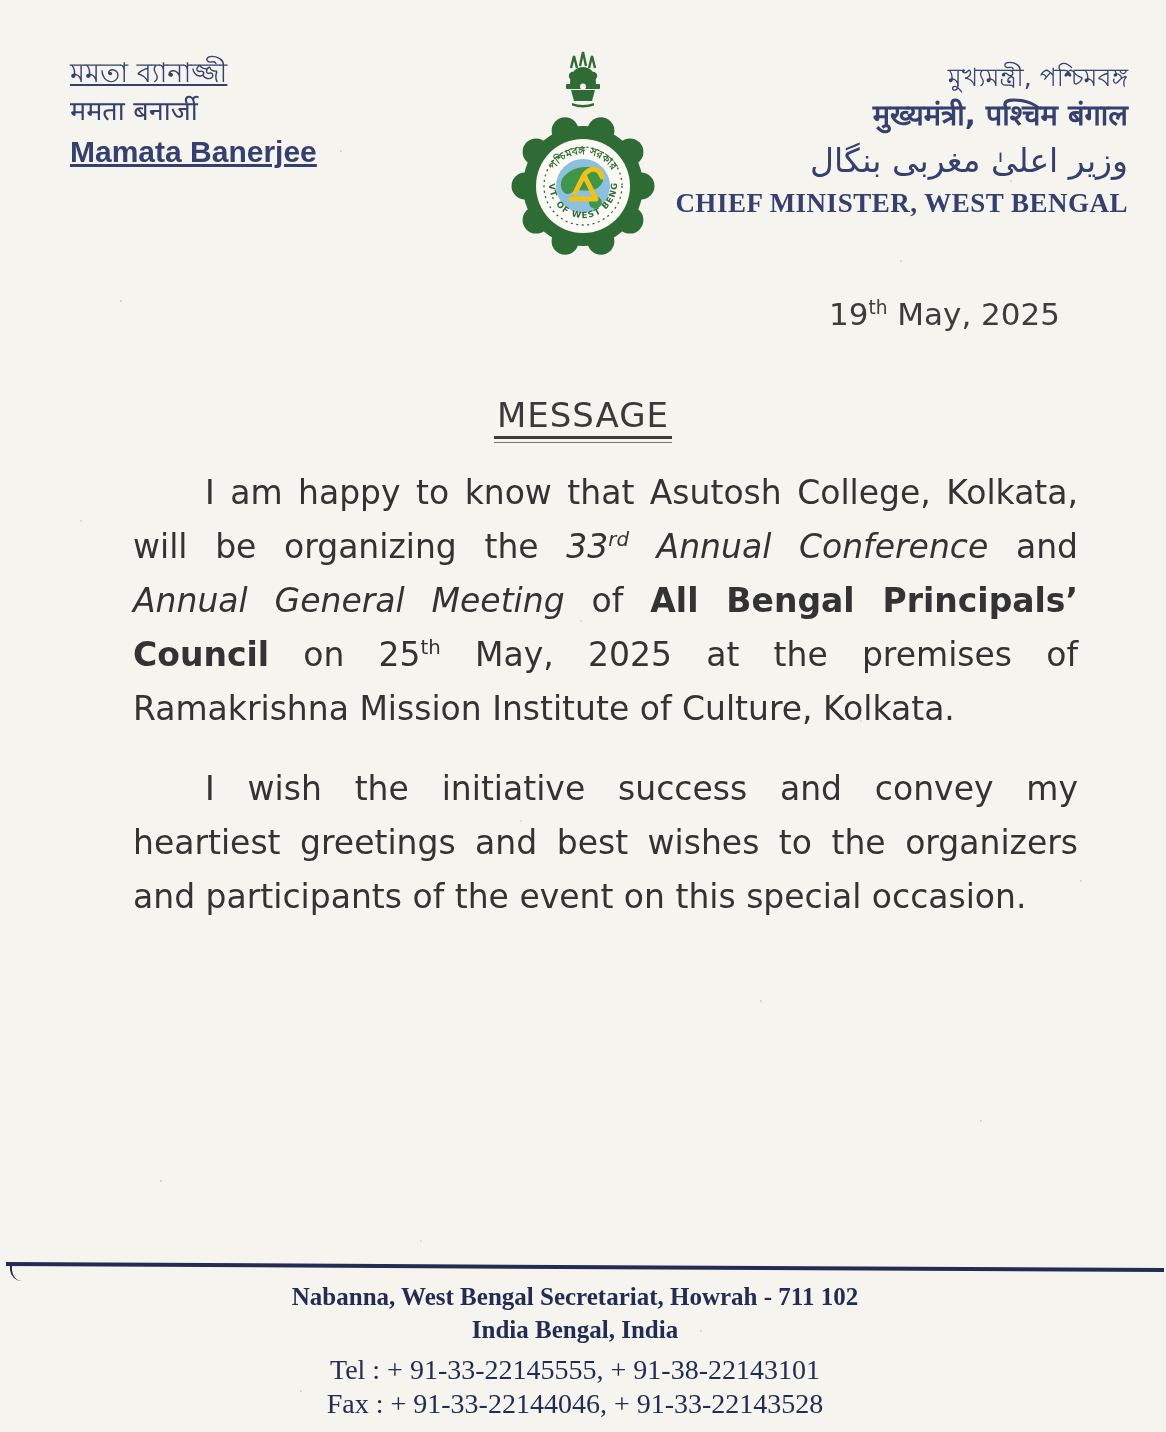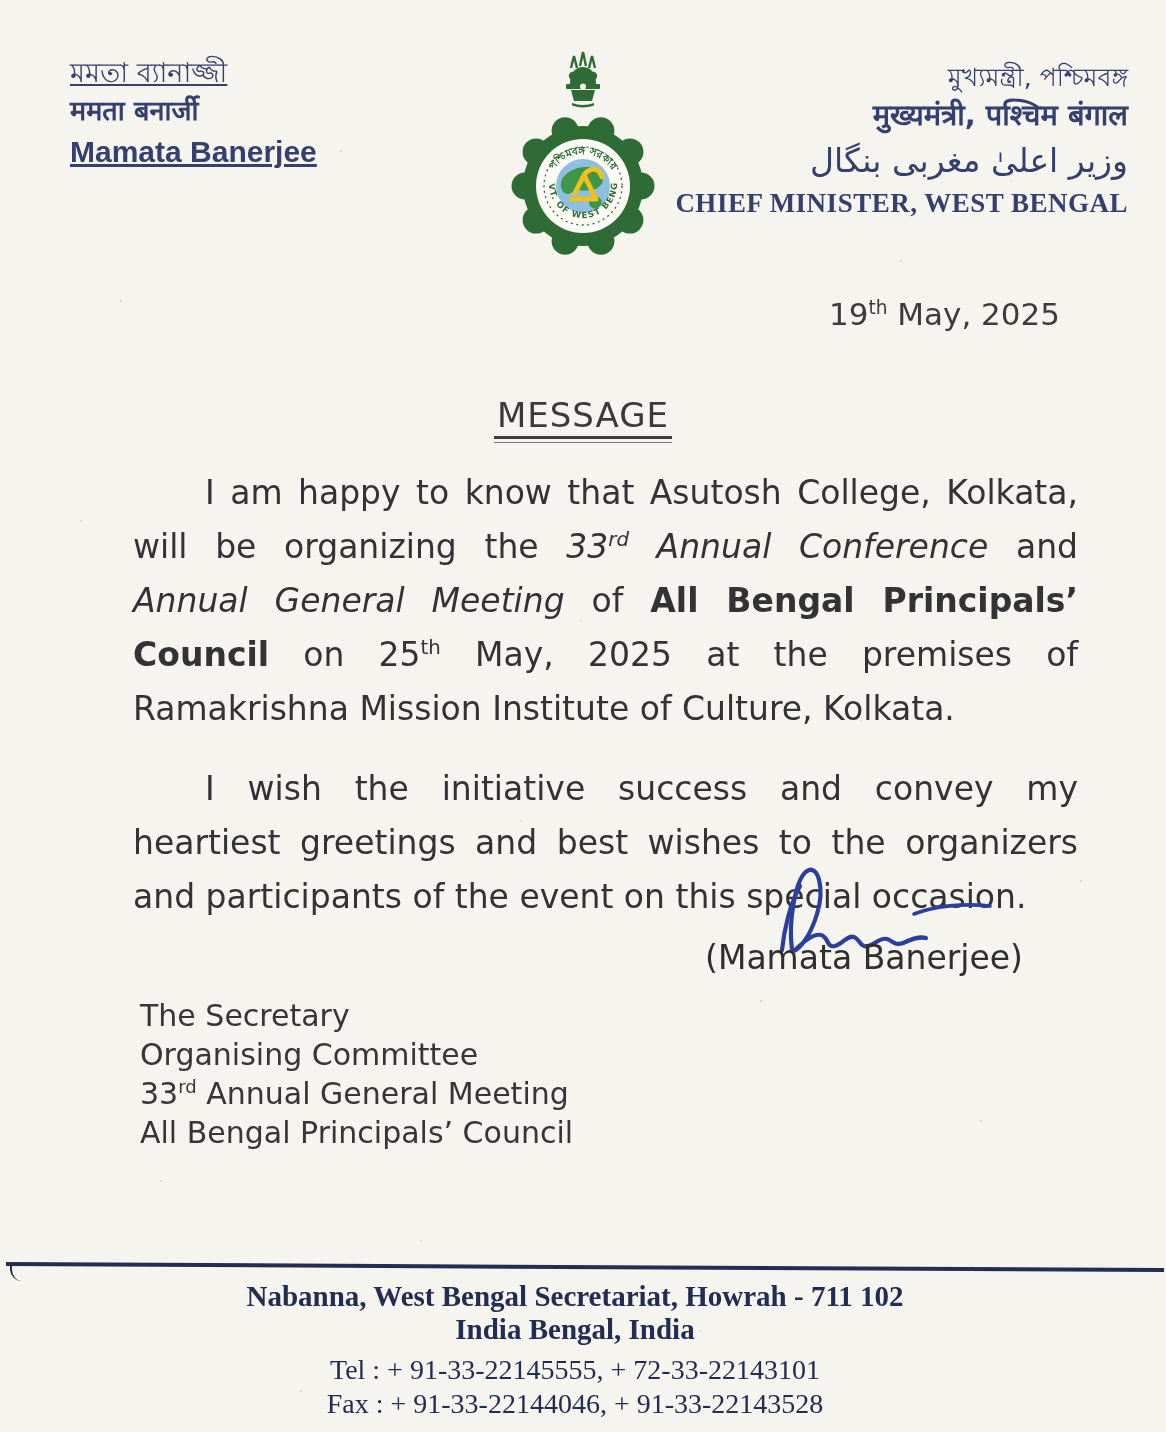--- a/index.html
+++ b/index.html
@@ -21,21 +21,21 @@
       980px 1120px 0 0 rgba(150,160,135,.30), 160px 1180px 0 0 rgba(150,160,135,.30),
       420px 1240px 0 0 rgba(150,160,135,.28), 700px 1330px 0 0 rgba(150,160,135,.30),
       300px 1390px 0 0 rgba(150,160,135,.30), 1080px 880px 0 0 rgba(150,160,135,.30),
       80px 520px 0 0 rgba(150,160,135,.28), 580px 620px 0 0 rgba(150,160,135,.25),
       860px 720px 0 0 rgba(150,160,135,.28), 1010px 180px 0 0 rgba(150,160,135,.28);
   }
 
   
   .lh-left{position:absolute;left:70px;top:54px;color:var(--navy,#35406f);}
   .lh-left .bn{font-size:27px;line-height:37px;text-decoration:underline;}
-  .lh-left .hi{font-size:27px;line-height:40px;font-weight:bold;}
+  .lh-left .hi{font-size:27px;line-height:40px;}
   .lh-left .ur{font-size:31px;line-height:46px;}
   .lh-left .en{font-size:30px;font-weight:bold;margin-top:4px;font-family:"Liberation Sans",sans-serif;text-decoration:underline;}
 
   .lh-center{position:absolute;left:502px;top:44px;}
 
   .lh-right{position:absolute;right:38px;top:60px;text-align:right;color:var(--navy,#35406f);}
   .lh-right .bn{font-size:25px;line-height:35px;}
   .lh-right .hi{font-size:29px;font-weight:bold;line-height:41px;}
   .lh-right .ur{font-size:33px;line-height:50px;}
   .lh-right .en{font-size:27px;font-weight:bold;font-family:"Liberation Serif",serif;letter-spacing:.5px;margin-top:2px;}
@@ -62,21 +62,21 @@
   
   .addressee{position:absolute;left:140px;top:996px;font-size:30px;line-height:39px;color:#363636;}
 
   
   .footer-rule{position:absolute;left:6px;top:1262px;width:1158px;height:4px;
       background:var(--footer-navy,#262e52);transform:rotate(.3deg);transform-origin:left center;}
   .footer-hook{position:absolute;left:10px;top:1266px;width:12px;height:15px;
       border-left:2px solid var(--footer-navy,#262e52);border-bottom-left-radius:12px;}
   .footer{position:absolute;left:0;width:1150px;top:1280px;text-align:center;
       color:var(--footer-navy,#1f284a);font-family:"Liberation Serif",serif;}
-  .f-bold{font-size:29px;font-weight:bold;line-height:33px;}
+  .f-bold{font-size:25px;font-weight:bold;line-height:33px;}
   .f-reg{font-size:28px;line-height:34px;}
   .f-gap{margin-top:7px;}
 </style>
 </head>
 <body>
 
 <div class="page">
   <div class="speckles"></div>
 
   <header>
@@ -151,42 +151,23 @@
 
   <div class="heading">
     <span class="u2"><span class="u1">MESSAGE</span></span>
   </div>
 
   <div class="letter-body">
     <p class="para"><span>I am happy to know that Asutosh College, Kolkata, will be organizing the </span><span class="seg-i">33</span><sup class="sup seg-i">rd</sup><span class="seg-i"> Annual Conference</span><span> and </span><span class="seg-i">Annual General Meeting</span><span> of </span><span class="seg-b">All Bengal Principals’ Council</span><span> on 25</span><sup class="sup">th</sup><span> May, 2025 at the premises of Ramakrishna Mission Institute of Culture, Kolkata.</span></p>
     <p class="para">I wish the initiative success and convey my heartiest greetings and best wishes to the organizers and participants of the event on this special occasion.</p>
   </div>
 
-  <div class="signature-block">
-    <svg width="320" height="100" viewBox="0 0 320 100">
-      <g fill="none" stroke-width="4.2" stroke-linecap="round" stroke="#2a3f9e">
-        <path d="M 78,92 C 80,72 86,46 96,28"></path>
-        <path d="M 88,92 C 84,62 92,20 103,13 C 114,6 121,30 113,56 C 106,79 96,90 90,93
-                 C 98,85 109,75 117,77 C 125,79 122,90 131,88 C 139,86 143,77 150,79
-                 C 156,81 156,90 164,88 C 172,86 176,79 183,81 C 189,83 191,88 199,85
-                 C 206,82 214,78 222,80"></path>
-        <path d="M 210,56 C 230,48 260,45 286,48" stroke-width="3.6"></path>
-      </g>
-    </svg>
-    <div class="sig-name">(Mamata Banerjee)</div>
-  </div>
 
-  <div class="addressee">
-    <div>The Secretary</div>
-    <div>Organising Committee</div>
-    <div><span>33</span><sup class="sup">rd</sup><span> Annual General Meeting</span></div>
-    <div>All Bengal Principals’ Council</div>
-  </div>
 
   <div class="footer-rule"></div>
   <div class="footer-hook"></div>
   <div class="footer">
     <div class="f-bold">Nabanna, West Bengal Secretariat, Howrah - 711 102</div>
     <div class="f-bold">India Bengal, India</div>
-    <div class="f-reg f-gap">Tel : + 91-33-22145555, + 72-33-22143101</div>
+    <div class="f-reg f-gap">Tel : + 91-33-22145555, + 91-38-22143101</div>
     <div class="f-reg">Fax : + 91-33-22144046, + 91-33-22143528</div>
   </div>
 </div>
 
 </body></html>

